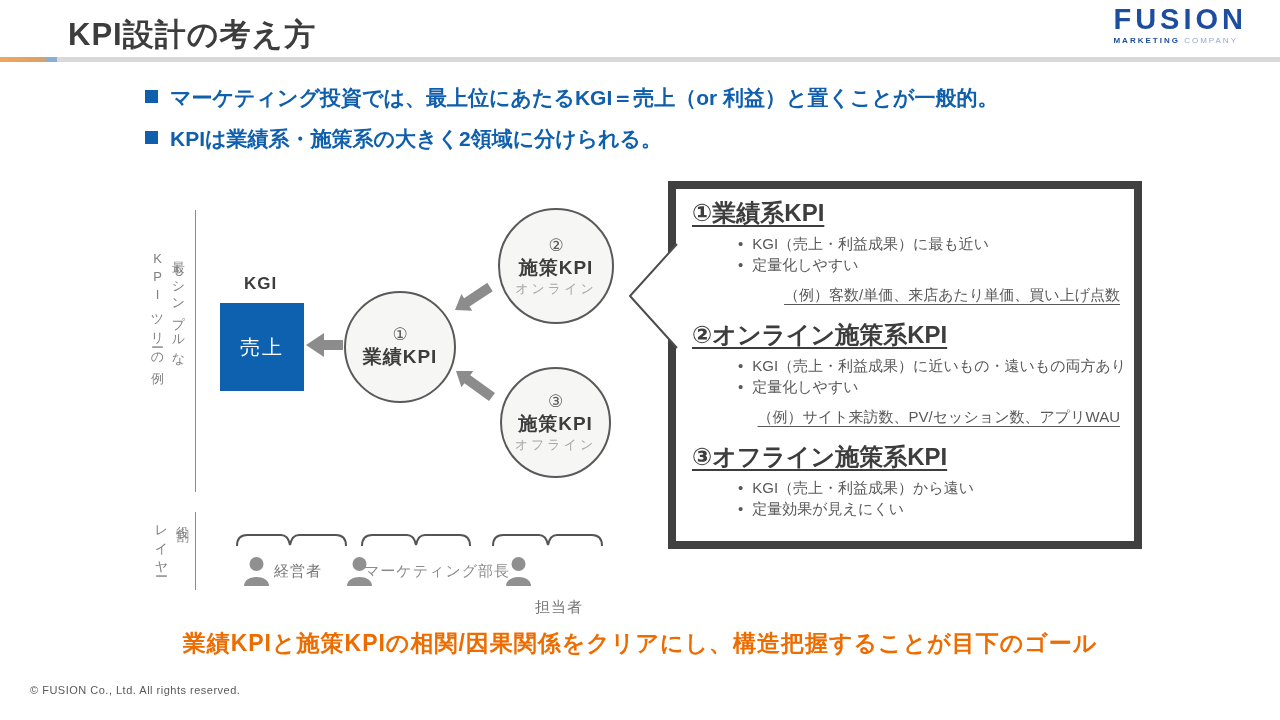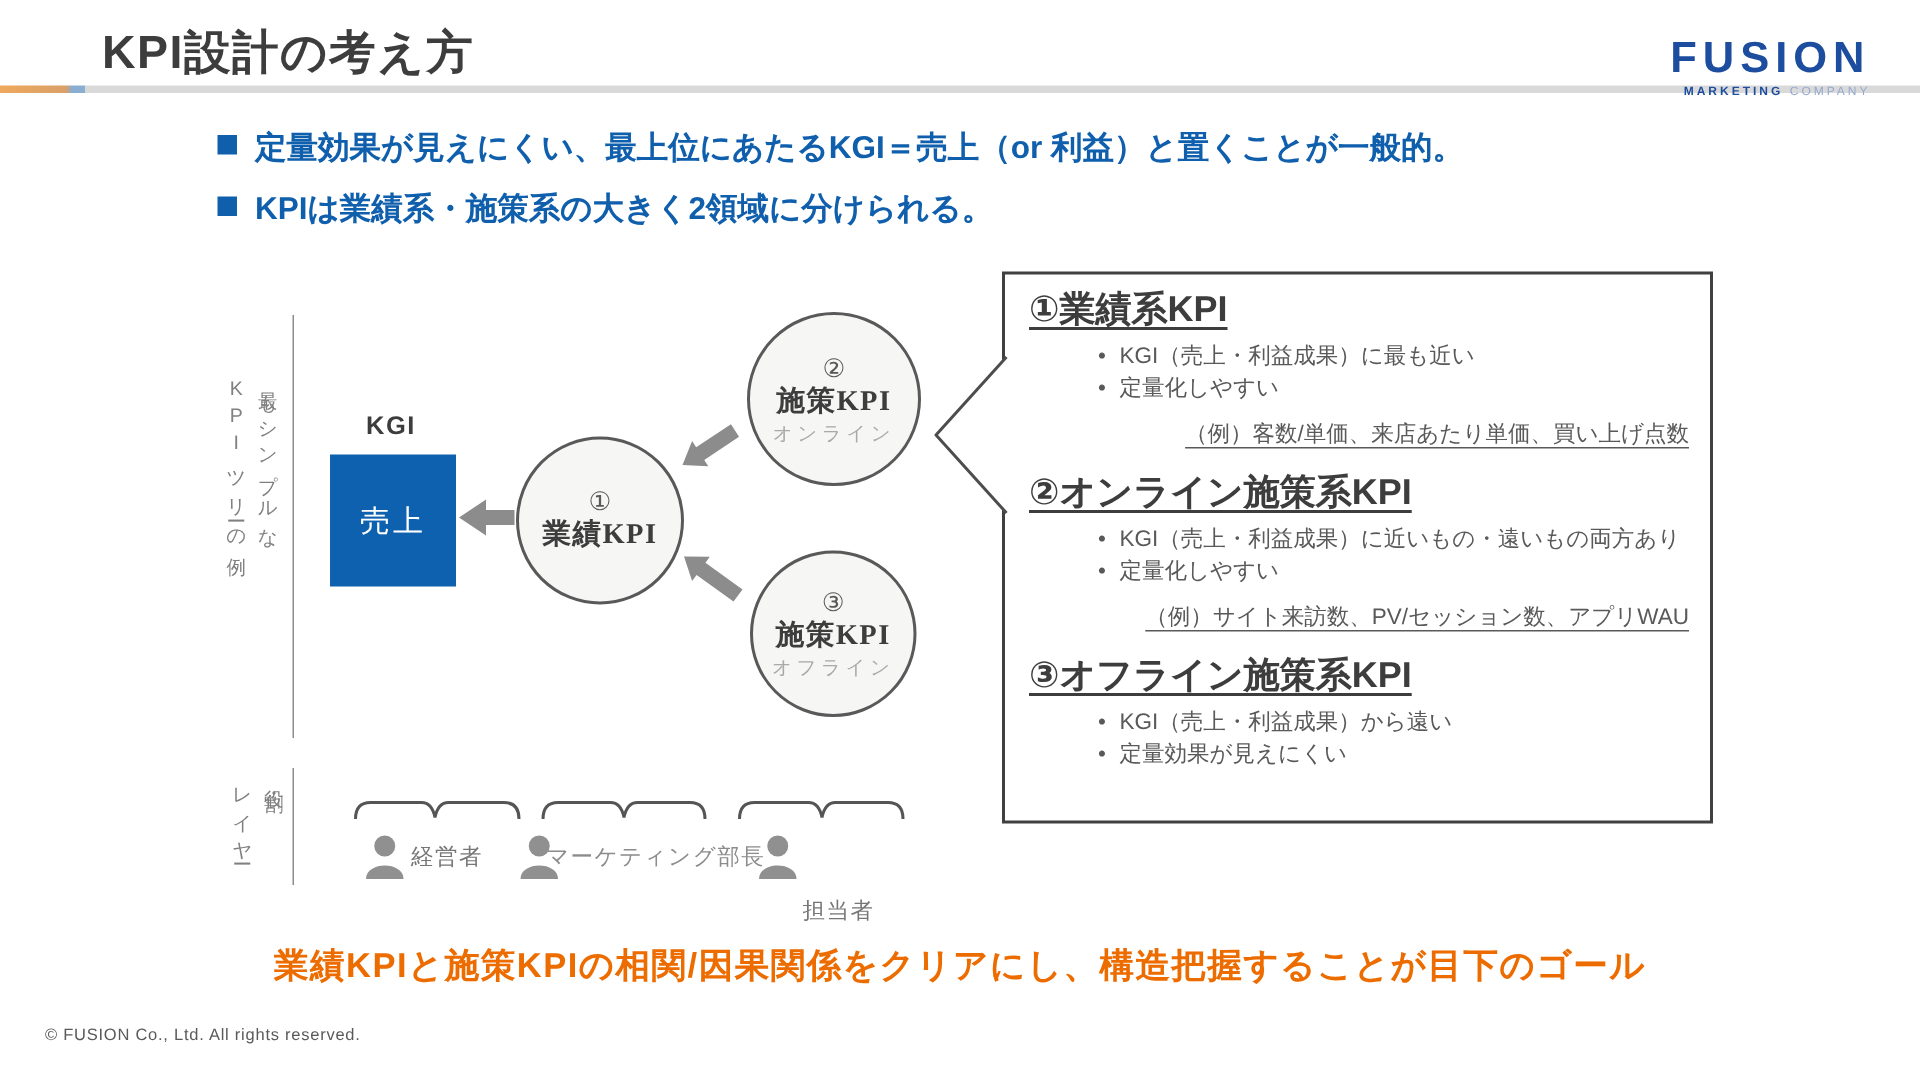--- a/index.html
+++ b/index.html
@@ -5,21 +5,21 @@
   html,body{margin:0;padding:0;}
   body{
     width:1280px;height:720px;position:relative;overflow:hidden;
     background:#ffffff;font-family:"Liberation Sans","DejaVu Sans",sans-serif;
     -webkit-font-smoothing:antialiased;
   }
   
   .slide-title{position:absolute;left:68px;top:14px;font-size:31px;font-weight:bold;color:#3d3d3d;letter-spacing:1px;}
   .header-rule{position:absolute;left:0;top:57px;width:1280px;height:5px;
     background:linear-gradient(to right,#f0a85c 0px,#d9a069 44px,#8aadd2 48px,#8aadd2 57px,#d9d9d9 57px,#d9d9d9 100%);}
-  .logo{position:absolute;right:33px;top:24px;text-align:right;}
+  .logo{position:absolute;right:33px;top:4px;text-align:left;}
   .logo-name{font-size:29px;font-weight:800;letter-spacing:4px;color:#1d4d9e;line-height:30px;}
   .logo-tagline{font-size:8px;letter-spacing:2px;margin-top:2px;}
   .logo-tagline .bold{color:#1d4d9e;font-weight:bold;}
   .logo-tagline .light{color:#94a9ce;}
   
   .key-messages{position:absolute;left:145px;top:84px;}
   .key-row{font-size:21px;font-weight:bold;color:#0f5fad;margin-bottom:13px;white-space:nowrap;}
   .sq{display:inline-block;width:13px;height:13px;background:#0f5fad;margin-right:12px;vertical-align:2px;}
   
   .vlabel{position:absolute;display:flex;flex-direction:row-reverse;gap:5px;}
@@ -32,25 +32,25 @@
   
   .kgi-label{position:absolute;left:244px;top:274px;font-size:17px;font-weight:bold;color:#3d3d3d;letter-spacing:1px;}
   .kgi-box{position:absolute;left:220px;top:303px;width:84px;height:88px;background:#0e61ae;
     display:flex;align-items:center;justify-content:center;color:#ffffff;font-size:20px;letter-spacing:2px;}
   .node{position:absolute;border:2px solid #595959;border-radius:50%;background:#f6f6f5;
     display:flex;flex-direction:column;align-items:center;justify-content:center;text-align:center;}
   .node-1{left:344px;top:291px;width:108px;height:108px;}
   .node-2{left:498px;top:208px;width:112px;height:112px;}
   .node-3{left:500px;top:367px;width:107px;height:107px;}
   .node-num{font-size:17px;color:#595959;line-height:20px;}
-  .node-title{font-size:19px;font-weight:bold;color:#3d3d3d;letter-spacing:1px;line-height:24px;font-family:Liberation Serif, serif;}
+  .node-title{font-size:19px;font-weight:bold;color:#3d3d3d;letter-spacing:1px;line-height:24px;}
   .node-sub{font-size:13px;color:#a9a9a9;letter-spacing:3px;line-height:17px;}
   .diagram-svg{position:absolute;left:0;top:0;pointer-events:none;}
   
-  .info-box{position:absolute;left:668px;top:181px;width:474px;height:368px;border:2px solid #404040;
+  .info-box{position:absolute;left:668px;top:181px;width:474px;height:368px;border:8px solid #404040;
     background:#ffffff;box-sizing:border-box;padding:8px 0 0 16px;}
   .info-pointer{position:absolute;left:-49px;top:54px;}
   .section{margin-bottom:9px;}
   .section-heading{font-size:24px;font-weight:bold;color:#3d3d3d;text-decoration:underline;text-underline-offset:4px;line-height:32px;margin:0;}
   .section-bullets{margin:4px 0 0 46px;padding:0;list-style:none;}
   .section-bullets li{font-size:15px;color:#595959;line-height:21px;}
   .section-bullets li::before{content:"\2022";margin-right:9px;color:#595959;}
   .section-example{font-size:15px;color:#595959;text-decoration:underline;text-underline-offset:4px;
     text-align:right;margin:11px 14px 14px 0;}
   
@@ -72,21 +72,21 @@
 <div class="logo">
   <div class="logo-name">FUSION</div>
   <div class="logo-tagline">
     <span class="bold">MARKETING</span>
     <span class="light">COMPANY</span>
   </div>
 </div>
 
 <div class="key-messages">
   <div class="key-row">
-    <span class="sq"></span><span>定量効果が見えにくい、最上位にあたるKGI＝売上（or 利益）と置くことが一般的。</span>
+    <span class="sq"></span><span>マーケティング投資では、最上位にあたるKGI＝売上（or 利益）と置くことが一般的。</span>
   </div>
   <div class="key-row">
     <span class="sq"></span><span>KPIは業績系・施策系の大きく2領域に分けられる。</span>
   </div>
 </div>
 
 <div class="vlabel vlabel-tree">
   <span>最もシンプルな</span>
   <span>KPIツリーの例</span>
 </div>

